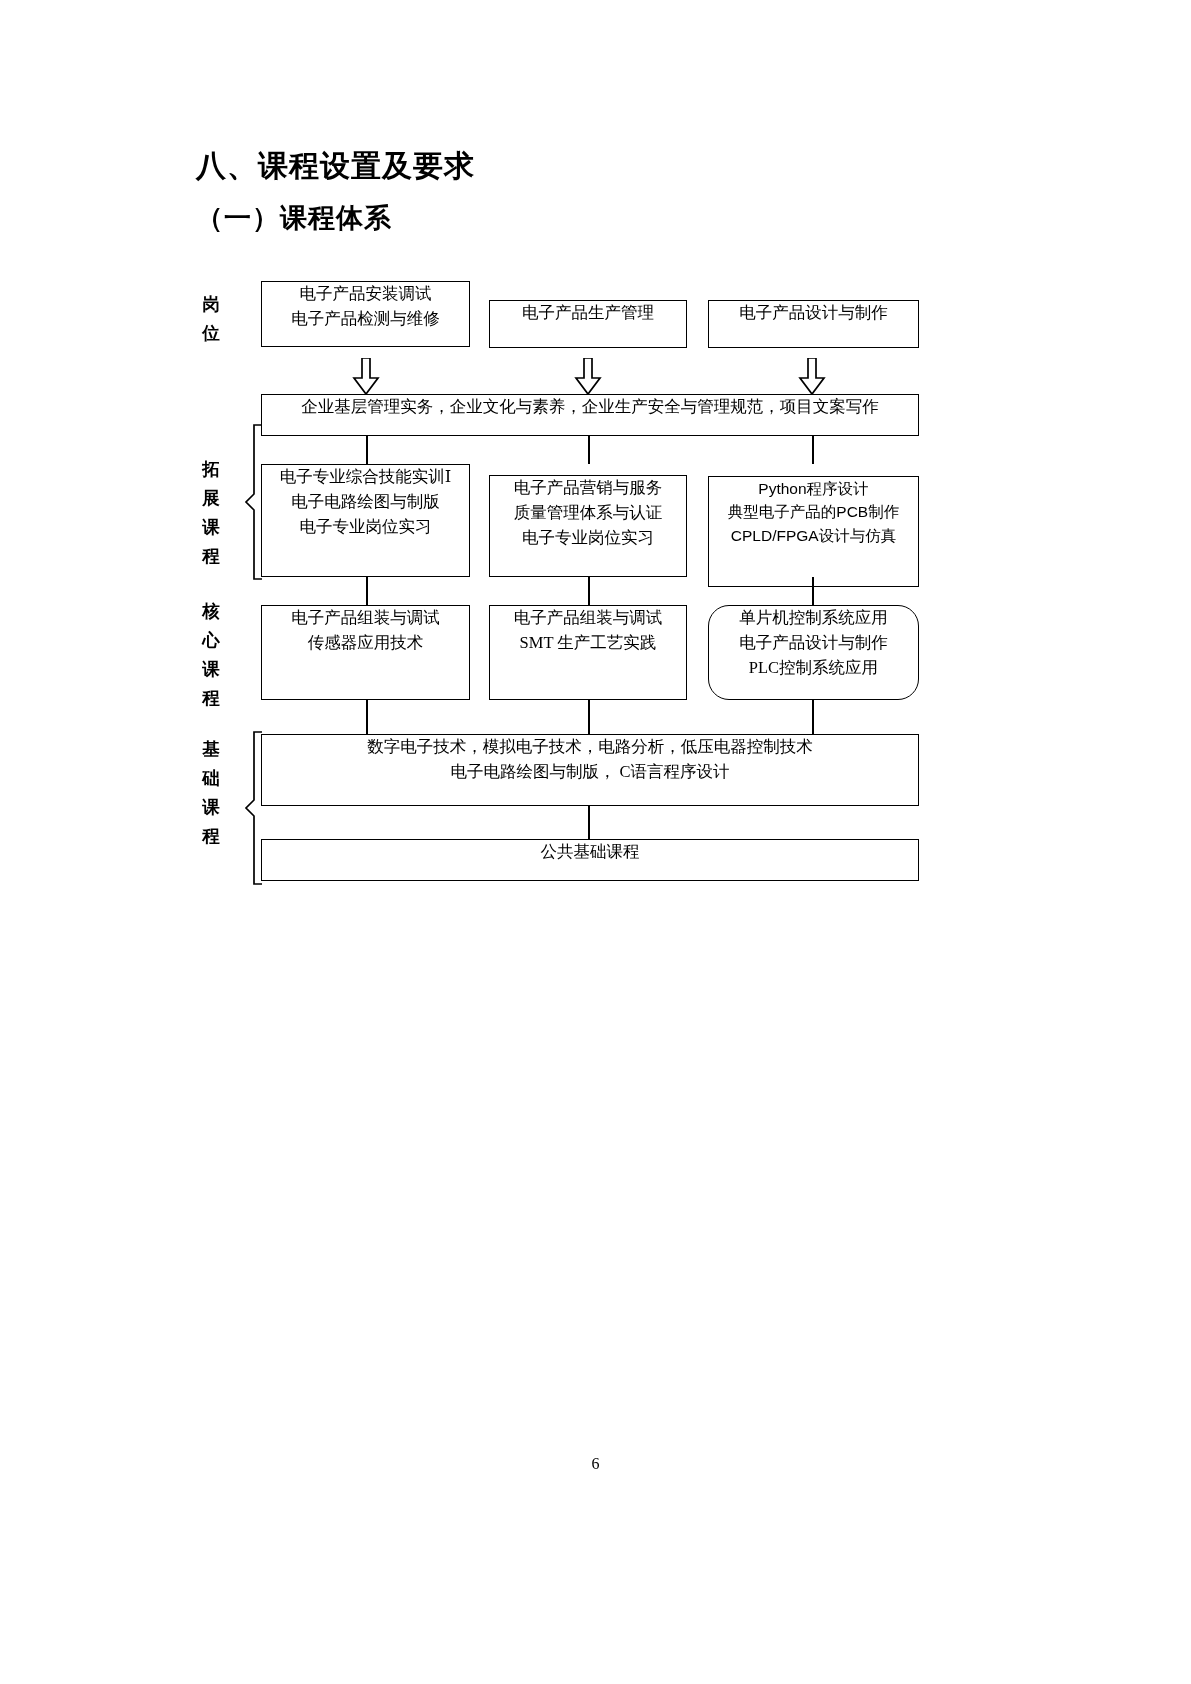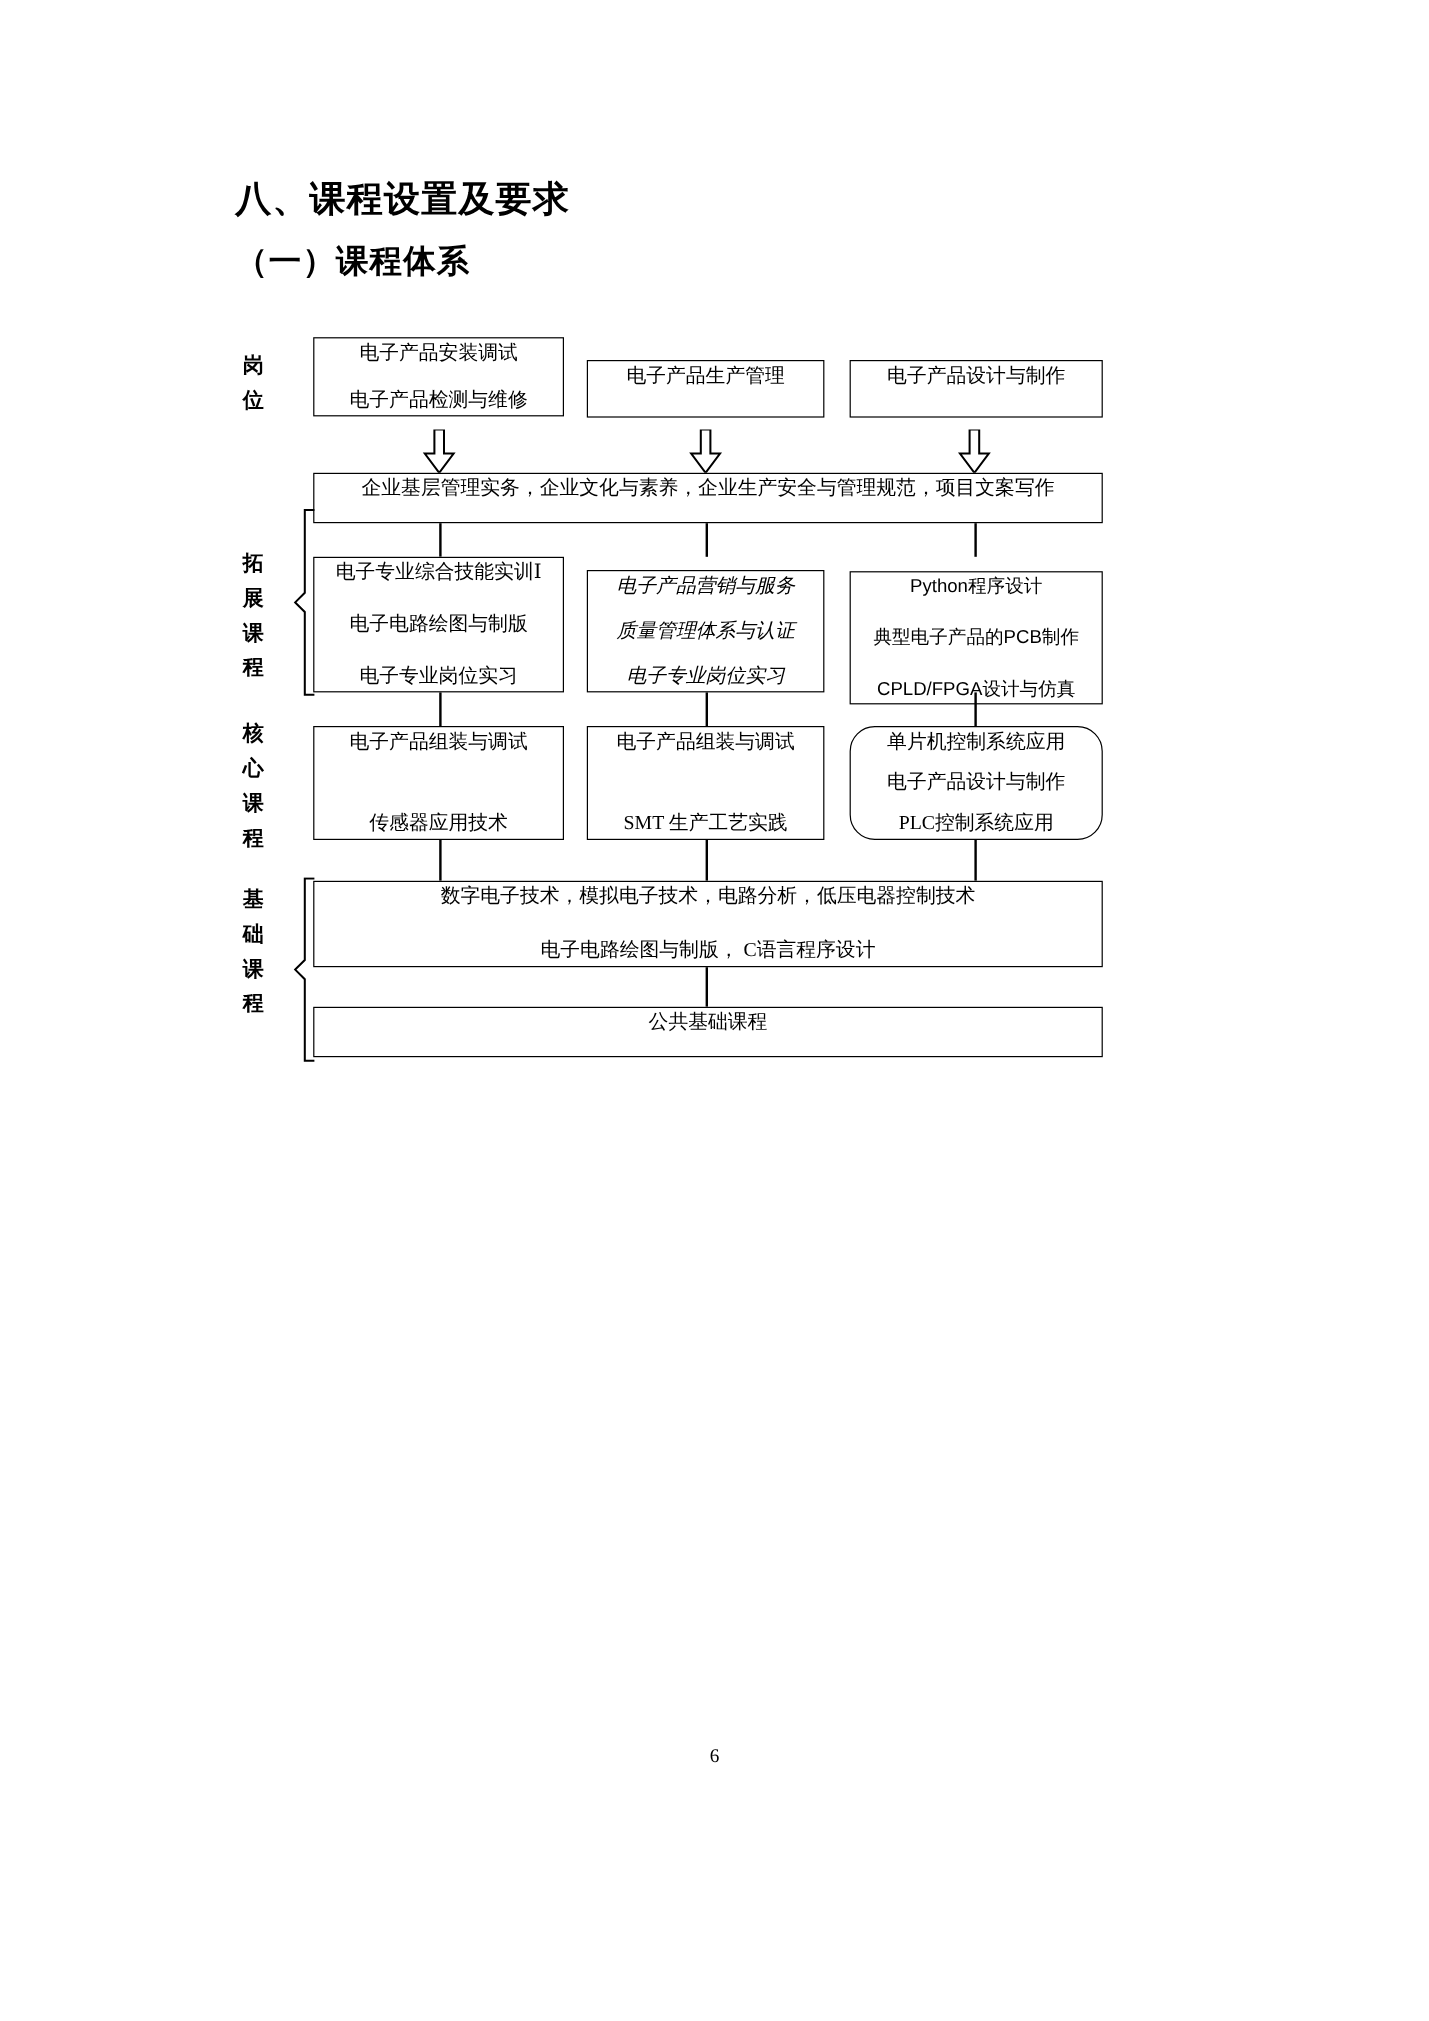--- a/index.html
+++ b/index.html
@@ -24,21 +24,21 @@
     font-family:"Liberation Sans","DejaVu Sans",sans-serif;
     white-space:nowrap;
   }
 
   
   .box{
     position:absolute;
     border:1.6px solid #000;
     background:#fff;
     display:flex;flex-direction:column;
-    align-items:center;justify-content:space-between;
+    align-items:center;justify-content:flex-start;
     font-size:16.5px;
     line-height:1.5;
     text-align:center;
     box-sizing:border-box;
     white-space:nowrap;
   }
   .box .ln{display:block;}
   .box.sans{font-family:"Liberation Sans","DejaVu Sans",sans-serif;font-size:15.5px;}
 
   
@@ -139,21 +139,21 @@
   <div class="ln-v" style="left:366px;top:436px;height:28px;"></div>
   <div class="ln-v" style="left:588px;top:436px;height:28px;"></div>
   <div class="ln-v" style="left:812px;top:436px;height:28px;"></div>
 
   <div class="box" style="left:261px;top:464px;width:209px;height:113px;">
     <span class="ln">电子专业综合技能实训Ⅰ</span>
     <span class="ln">电子电路绘图与制版</span>
     <span class="ln">电子专业岗位实习</span>
   </div>
 
-  <div class="box" style="left:489px;top:475px;width:198px;height:102px;font-style:italic;">
+  <div class="box" style="left:489px;top:475px;width:198px;height:102px;">
     <span class="ln">电子产品营销与服务</span>
     <span class="ln">质量管理体系与认证</span>
     <span class="ln">电子专业岗位实习</span>
   </div>
 
   <div class="box sans" style="left:708px;top:466px;width:211px;height:111px;margin-top:10px;">
     <span class="ln">Python程序设计</span>
     <span class="ln">典型电子产品的PCB制作</span>
     <span class="ln">CPLD/FPGA设计与仿真</span>
   </div>

